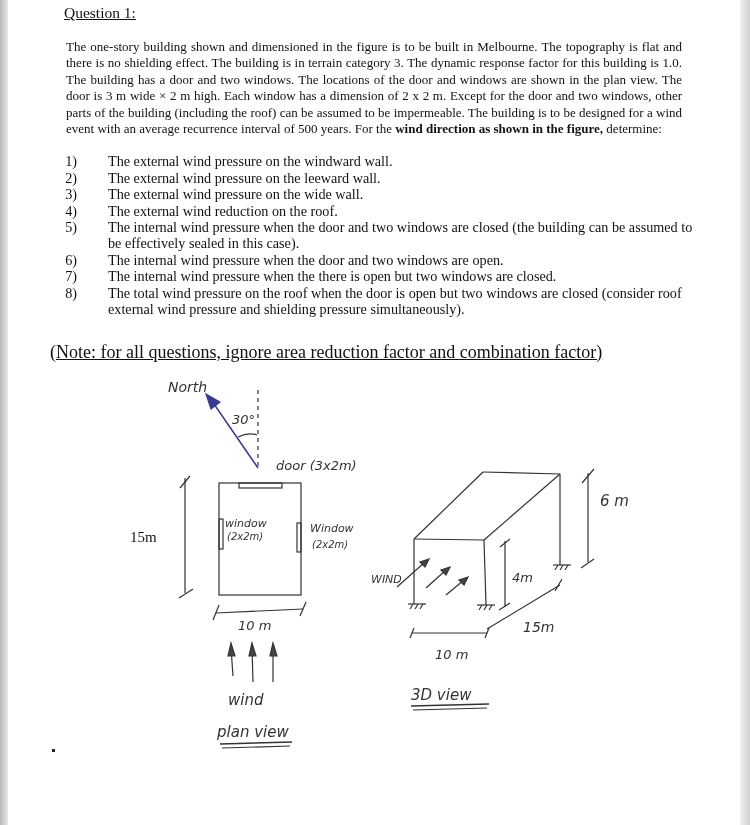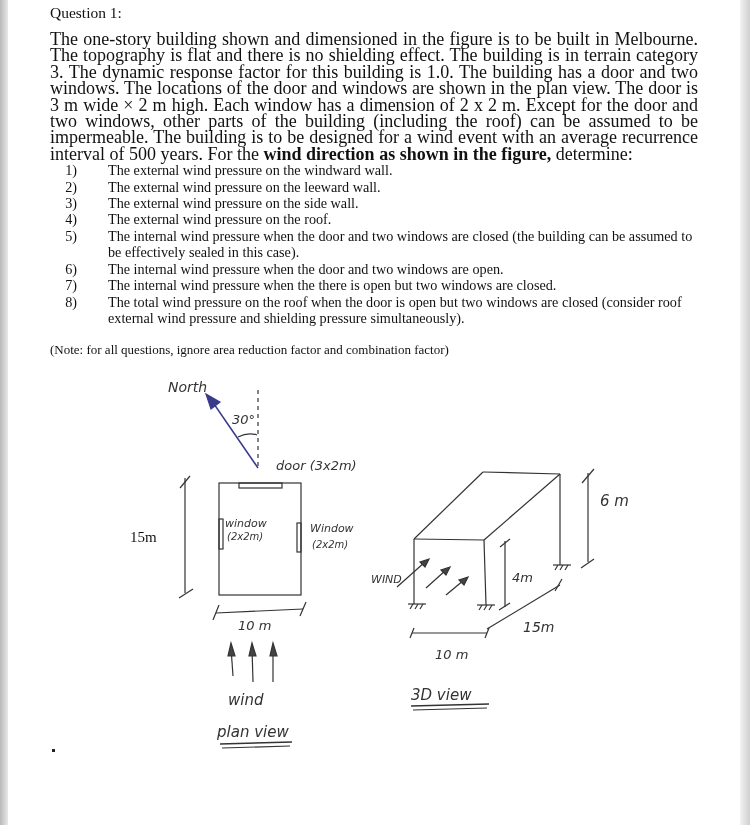--- a/index.html
+++ b/index.html
@@ -7,28 +7,28 @@
     width: 750px; height: 825px; overflow: hidden; position: relative;
     background: #ffffff;
     font-family: "Liberation Serif", "DejaVu Serif", serif;
     color: #111;
   }
   .edge-left { position: absolute; left: 0; top: 0; width: 8px; height: 825px;
     background: linear-gradient(to right, #b8b8b8, #e8e8e8); }
   .edge-right { position: absolute; right: 0; top: 0; width: 10px; height: 825px;
     background: linear-gradient(to right, #f2f2f2, #cfcfcf); }
   .page { position: absolute; left: 50px; top: 3px; width: 648px; }
-  .qtitle { font-size: 15.5px; margin: 0 0 8px 0; line-height: 20px; }
-  .para { font-size: 18px; line-height: 16.4px; margin: 0; text-align: justify; }
+  .qtitle { font-size: 15.5px; text-decoration: underline; margin: 0 0 8px 14px; line-height: 20px; }
+  .para { font-size: 13px; line-height: 16.4px; margin: 16px; text-align: justify; }
   .para b { font-weight: bold; }
   ol.tasks { list-style: none; margin: 0; padding: 0; }
   ol.tasks li { display: flex; font-size: 14.2px; line-height: 16.4px; }
   ol.tasks li .num { width: 35px; flex: 0 0 35px; text-align: right; padding-right: 8px; box-sizing: border-box; }
   ol.tasks li .txt { flex: 1; margin-left: 23px; }
-  .note { font-size: 13px; line-height: 16.4px; margin-top: 16px; }
+  .note { font-size: 18px; line-height: 16.4px; margin-top: 26px; text-decoration: underline; }
   .hand { font-family: "DejaVu Sans", sans-serif; font-style: italic; fill: #333; }
   svg.diagram { position: absolute; left: 0; top: 360px; }
   .dot { position: absolute; left: 52px; top: 749px; width: 3px; height: 3px; background: #222; }
 </style>
 </head>
 <body>
 
 <div class="edge-left"></div>
 <div class="edge-right"></div>
 
@@ -39,25 +39,25 @@
     <li>
         <span class="num">1)</span>
         <span class="txt">The external wind pressure on the windward wall.</span>
       </li>
     <li>
         <span class="num">2)</span>
         <span class="txt">The external wind pressure on the leeward wall.</span>
       </li>
     <li>
         <span class="num">3)</span>
-        <span class="txt">The external wind pressure on the side wall.</span>
+        <span class="txt">The external wind pressure on the wide wall.</span>
       </li>
     <li>
         <span class="num">4)</span>
-        <span class="txt">The external wind pressure on the roof.</span>
+        <span class="txt">The external wind reduction on the roof.</span>
       </li>
     <li>
         <span class="num">5)</span>
         <span class="txt">The internal wind pressure when the door and two windows are closed (the building can be assumed to be effectively sealed in this case).</span>
       </li>
     <li>
         <span class="num">6)</span>
         <span class="txt">The internal wind pressure when the door and two windows are open.</span>
       </li>
     <li>

